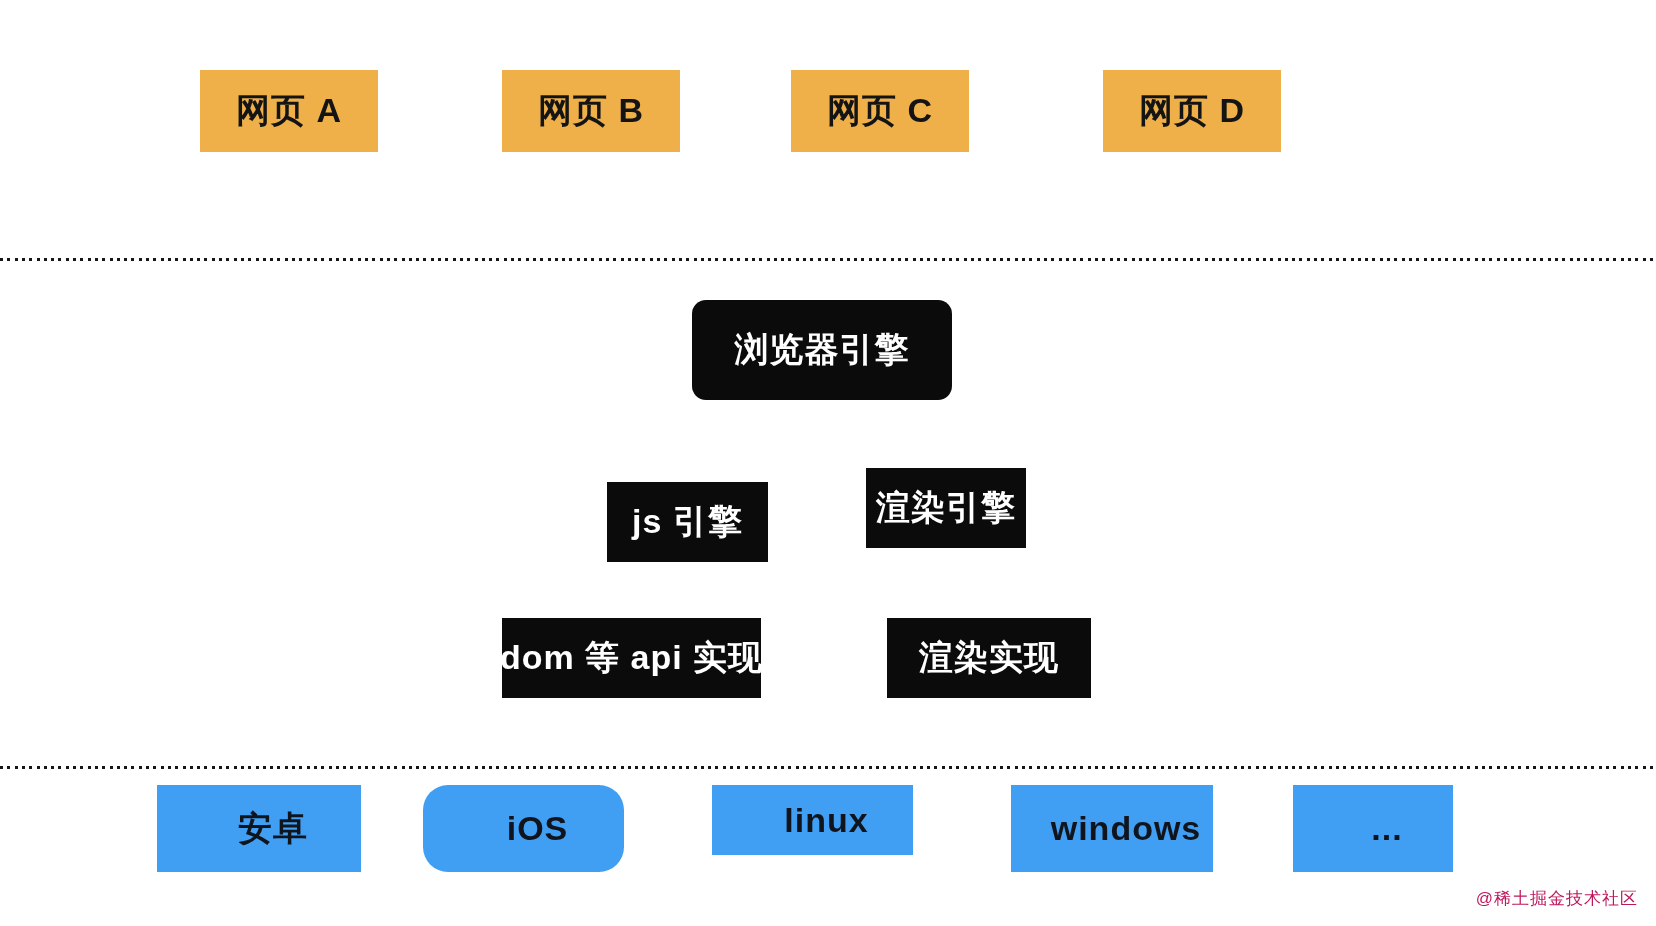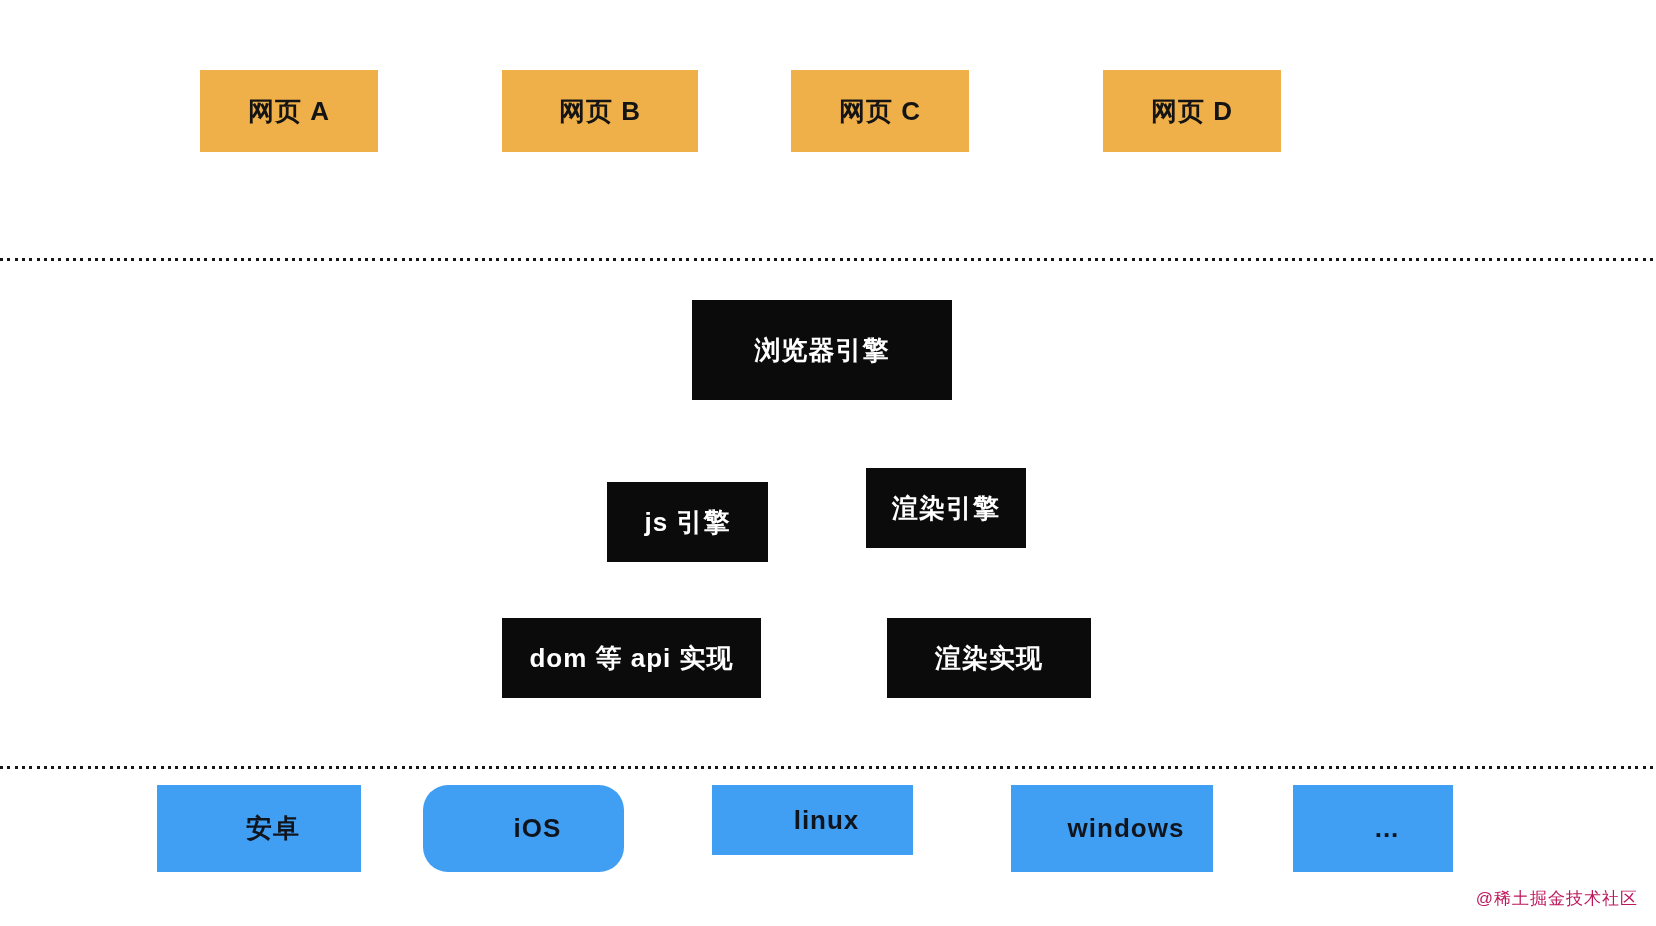--- a/index.html
+++ b/index.html
@@ -14,21 +14,21 @@
     height: 926px;
     background: #ffffff;
     overflow: hidden;
   }
   .node {
     position: absolute;
     display: flex;
     align-items: center;
     justify-content: center;
     font-weight: bold;
-    font-size: 26px;
+    font-size: 34px;
     letter-spacing: 1px;
     box-sizing: border-box;
     white-space: nowrap;
   }
   .node.orange {
     background: #efb04a;
     color: #141414;
   }
   .node.black {
     background: #0b0b0b;
@@ -59,27 +59,27 @@
     letter-spacing: 1px;
     font-weight: normal;
   }
 </style>
 </head>
 <body>
 
 <div class="canvas">
 
   <div class="node orange" style="left:200px; top:70px; width:178px; height:82px;">网页 A</div>
-  <div class="node orange" style="left:502px; top:70px; width:196px; height:82px;">网页 B</div>
+  <div class="node orange" style="left:502px; top:70px; width:178px; height:82px;">网页 B</div>
   <div class="node orange" style="left:791px; top:70px; width:178px; height:82px;">网页 C</div>
   <div class="node orange" style="left:1103px; top:70px; width:178px; height:82px;">网页 D</div>
 
   <div class="dotted" style="top:258px;"></div>
 
-  <div class="node black" style="left:692px; top:300px; width:260px; height:100px;">浏览器引擎</div>
+  <div class="node black" style="left:692px; top:300px; width:260px; height:100px;border-radius:14px;">浏览器引擎</div>
 
   <div class="node black" style="left:607px; top:468px; width:161px; height:80px;margin-top:14px;">js 引擎</div>
   <div class="node black" style="left:866px; top:468px; width:160px; height:80px;">渲染引擎</div>
 
   <div class="node black" style="left:502px; top:618px; width:259px; height:80px;">dom 等 api 实现</div>
   <div class="node black" style="left:887px; top:618px; width:204px; height:80px;">渲染实现</div>
 
   <div class="dotted" style="top:766px;"></div>
 
   <div class="node blue" style="left:157px; top:785px; width:204px; height:87px;">安卓</div>

